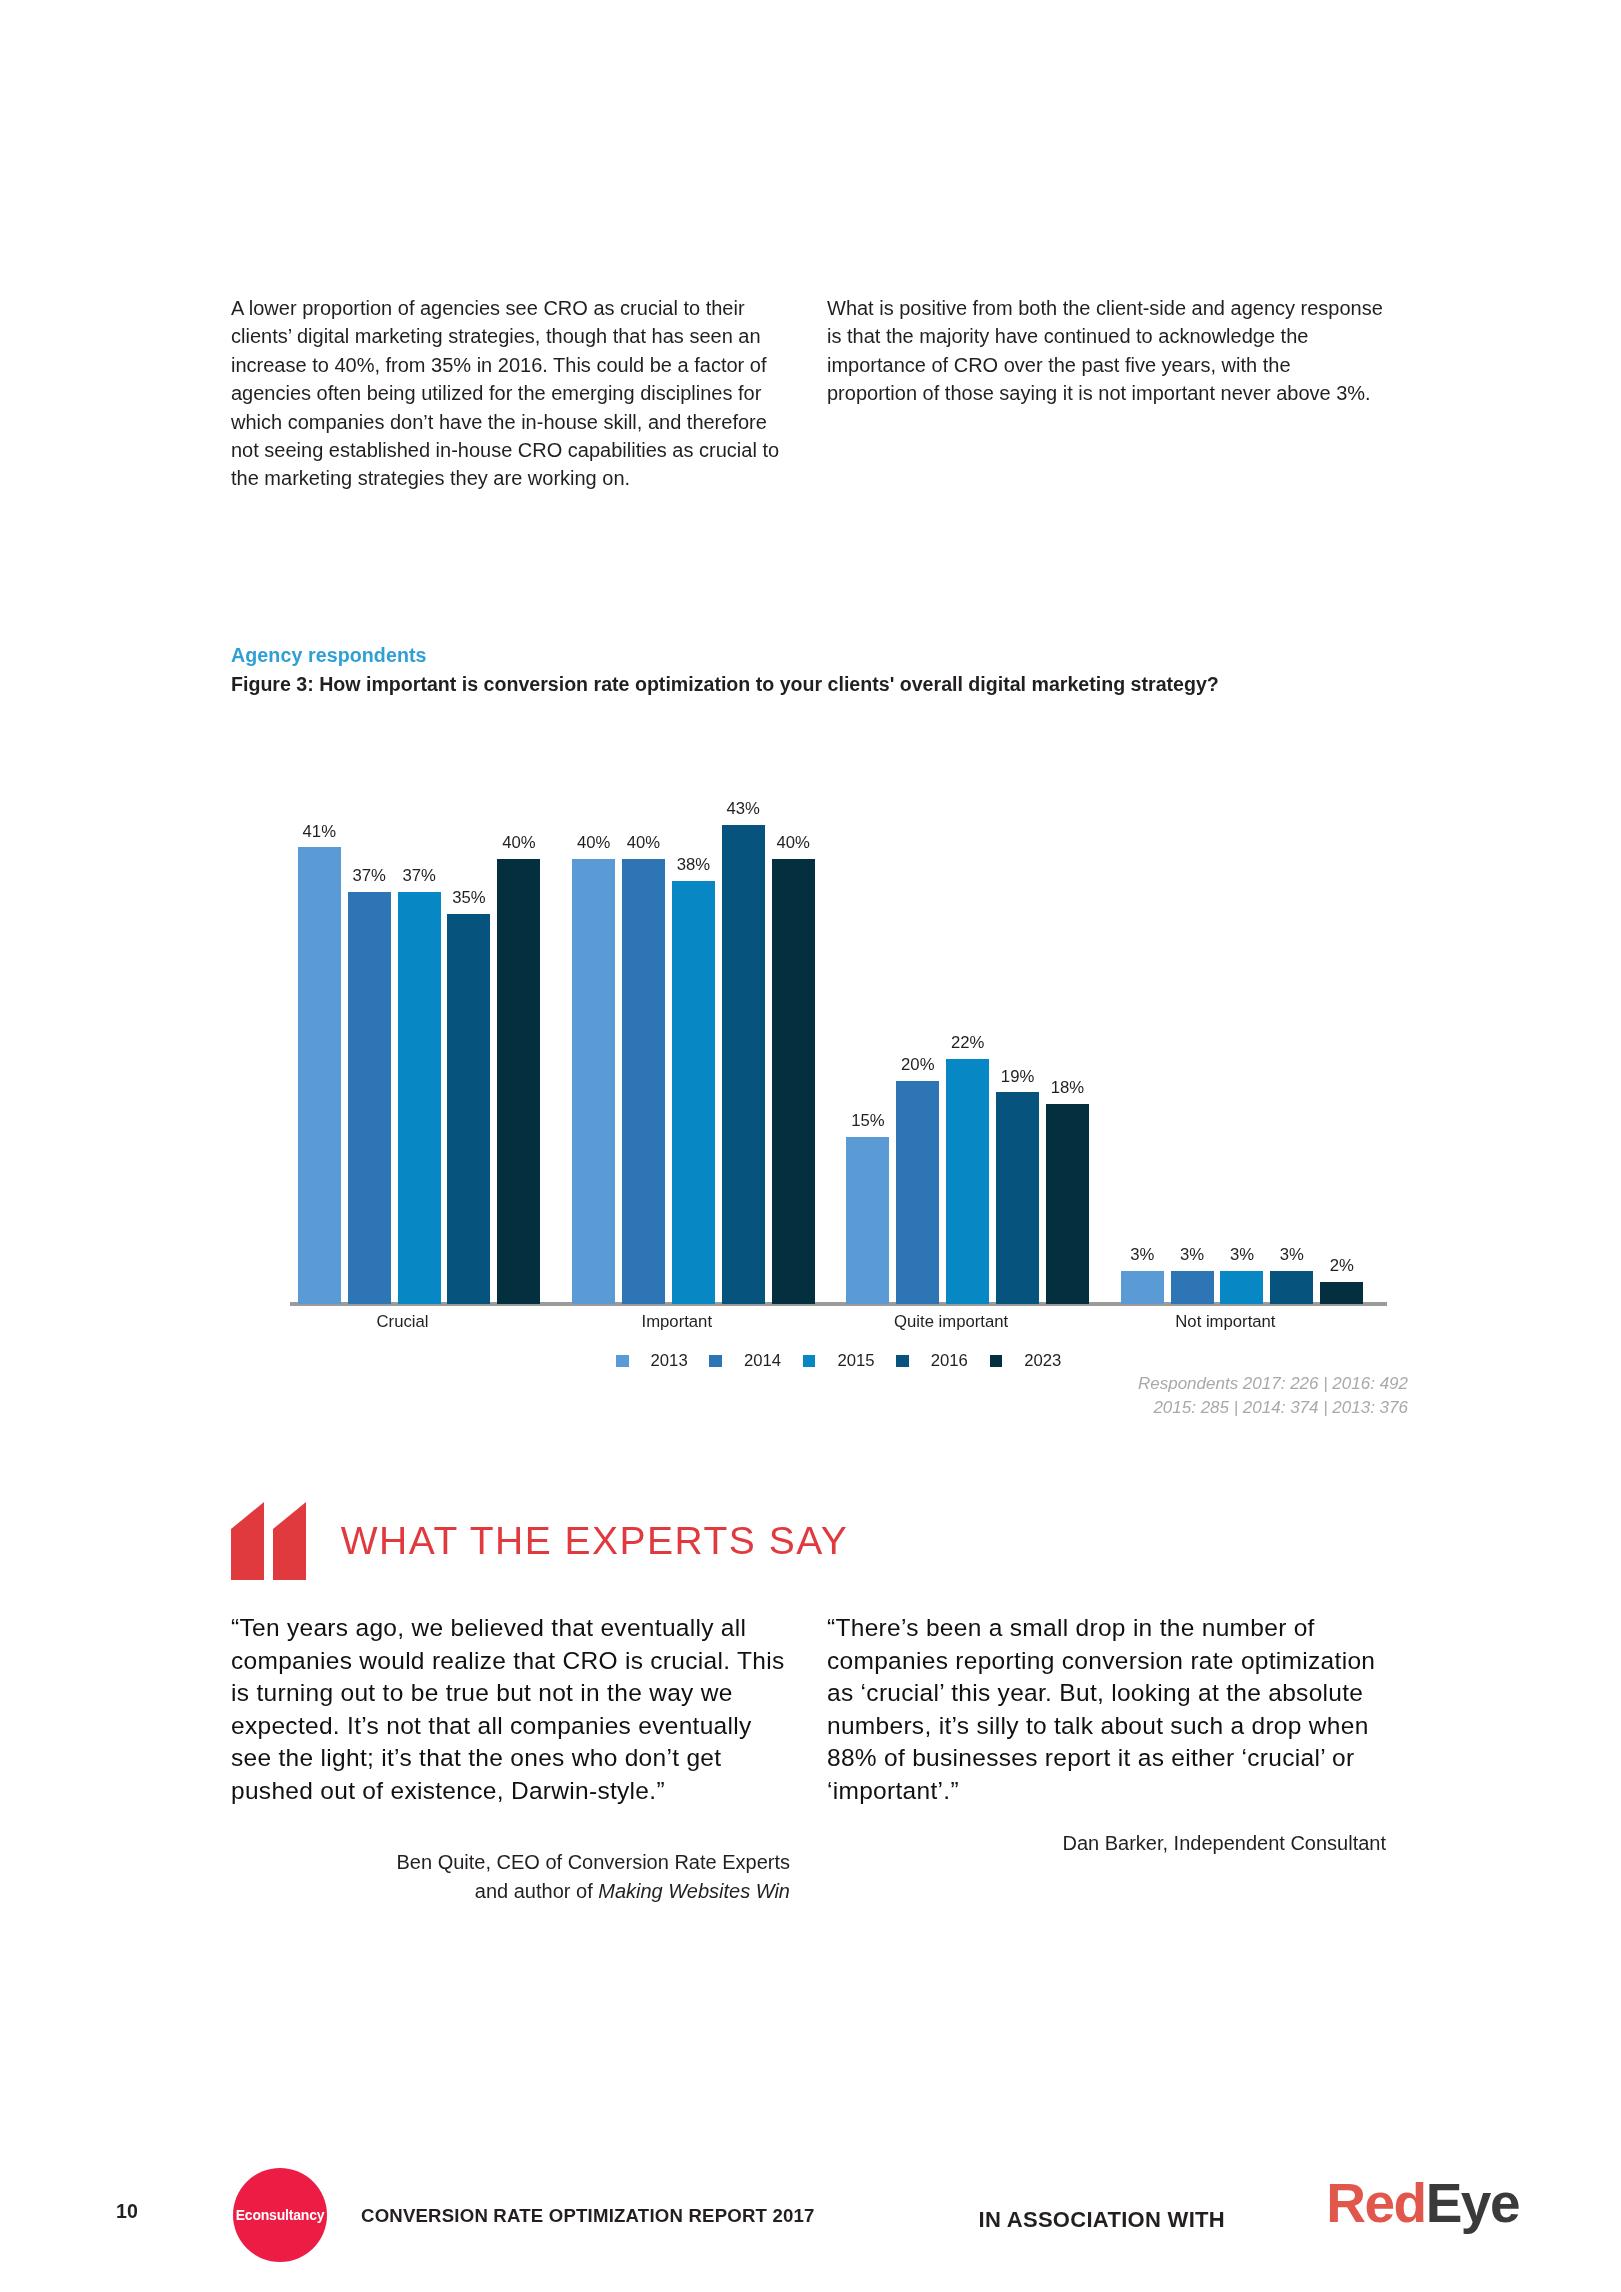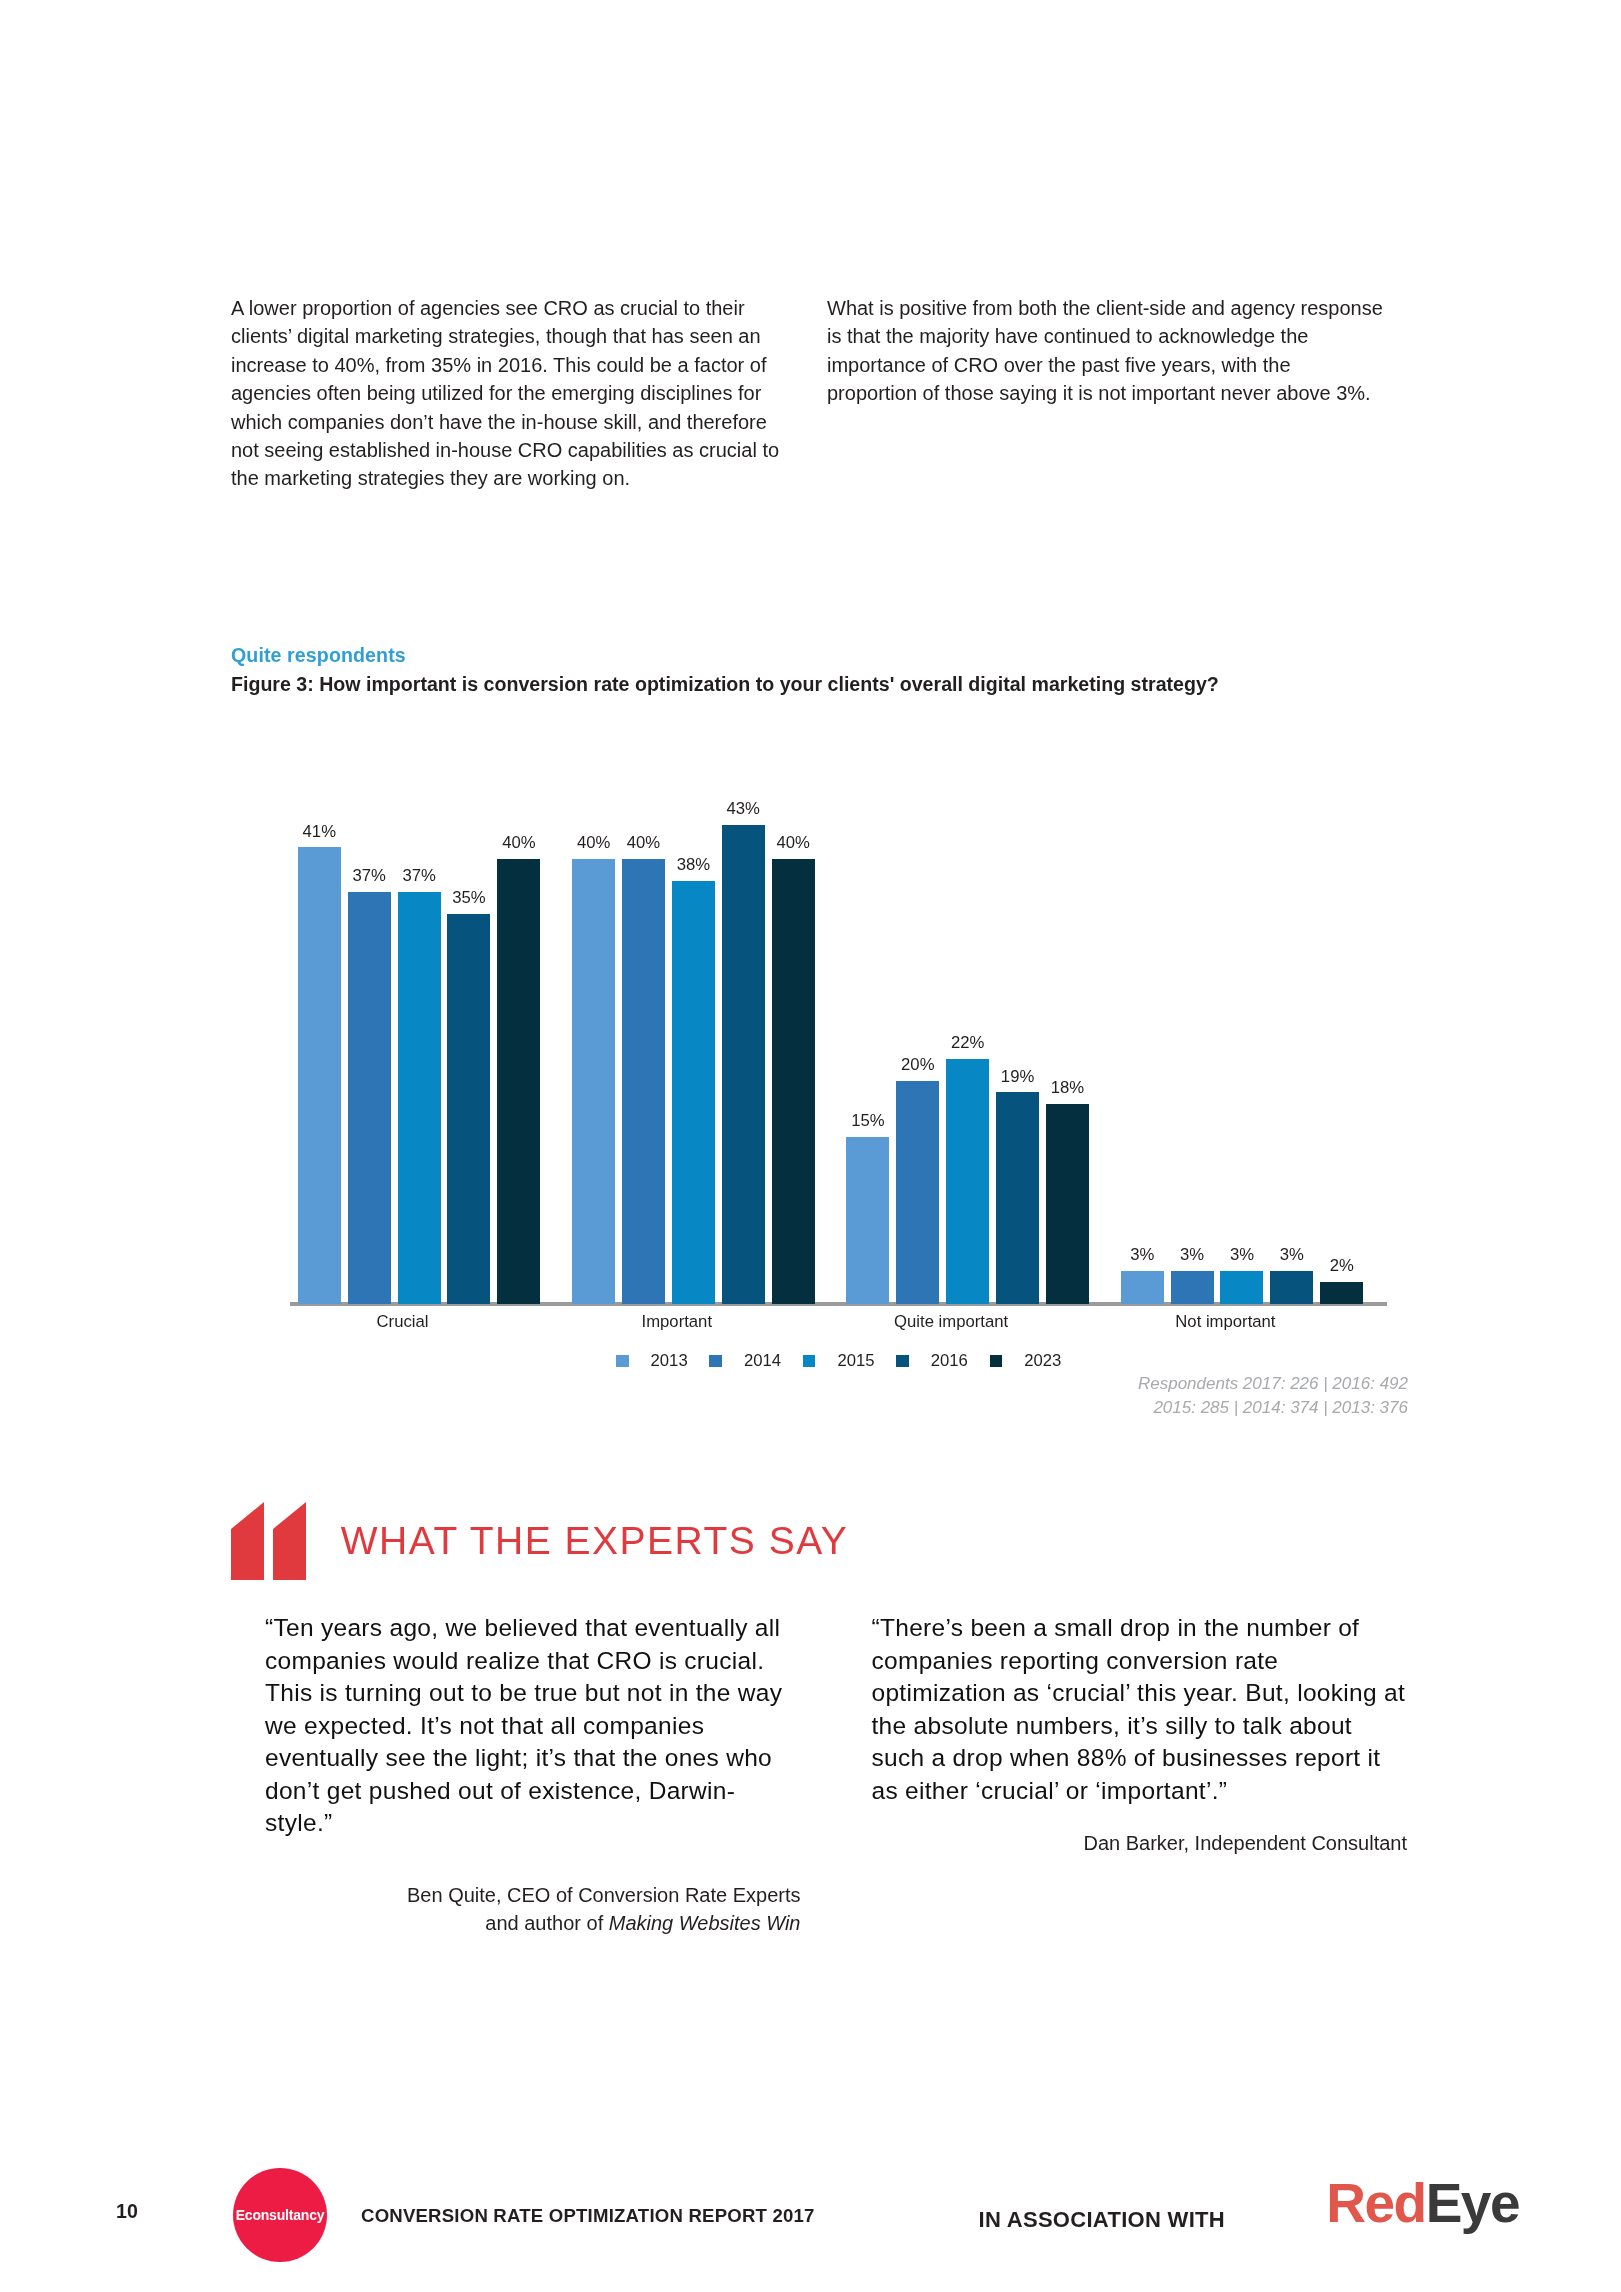--- a/index.html
+++ b/index.html
@@ -192,21 +192,21 @@
 
   
   .quotes {
     position: absolute;
     left: 231px;
     top: 1612px;
     width: 1176px;
     display: flex;
     gap: 37px;
   }
-  .quote-col { width: 559px; margin-left: 34px; }
+  .quote-col { width: 559px; }
   .quote-text {
     font-size: 24.5px;
     line-height: 1.33;
     letter-spacing: 0.3px;
     color: #111111;
     font-weight: 500;
   }
   .attrib {
     margin-top: 41px;
     text-align: right;
@@ -277,21 +277,21 @@
 
 <div class="intro">
   <div class="intro-col">
     <p>A lower proportion of agencies see CRO as crucial to their clients’ digital marketing strategies, though that has seen an increase to 40%, from 35% in 2016. This could be a factor of agencies often being utilized for the emerging disciplines for which companies don’t have the in-house skill, and therefore not seeing established in-house CRO capabilities as crucial to the marketing strategies they are working on.</p>
   </div>
   <div class="intro-col">
     <p>What is positive from both the client-side and agency response is that the majority have continued to acknowledge the importance of CRO over the past five years, with the proportion of those saying it is not important never above 3%.</p>
   </div>
 </div>
 
-<div class="fig-kicker">Quite respondents</div>
+<div class="fig-kicker">Agency respondents</div>
 <div class="fig-title">Figure 3: How important is conversion rate optimization to your clients' overall digital marketing strategy?</div>
 
 <div class="chart">
   <div class="axis-line"></div>
   <div class="plot">
     <div class="groups" id="chart-groups">
         <div class="group">
           <div class="bars">
             <div class="bar-wrap">
               <div class="bar-label" style="bottom: 462px;">41%</div>

